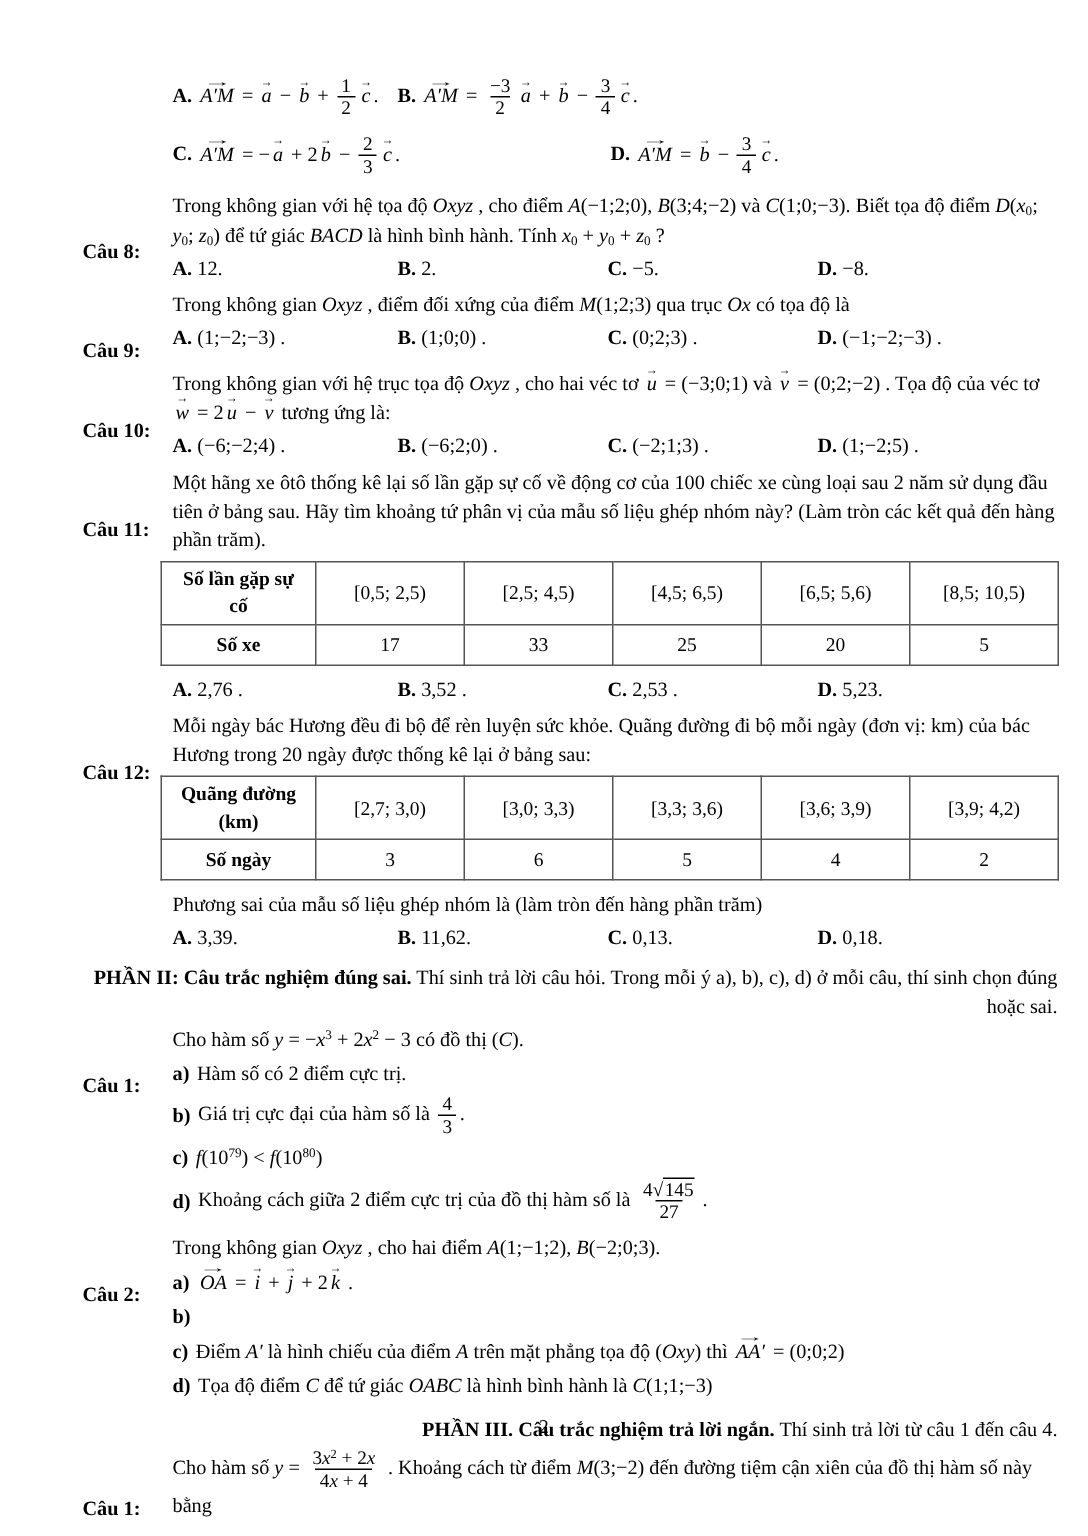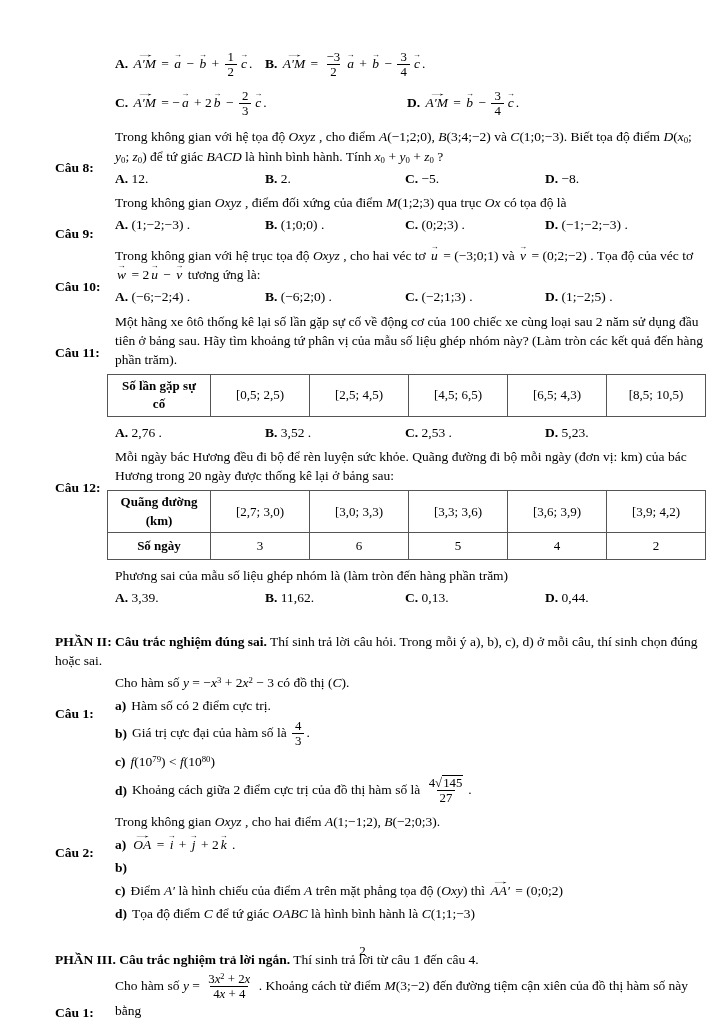--- a/index.html
+++ b/index.html
@@ -29,21 +29,21 @@
   .frac .num{padding:0 3px;text-align:center;}
   .frac .den{border-top:1px solid #000;padding:0 3px;text-align:center;}
 
   .sqrt{white-space:nowrap;}
   .sqrt .sqb{border-top:1px solid #000000;padding:0 1px;}
 
   table.stats{border-collapse:collapse;margin:5px 0 6px -8px;font-size:13px;}
   table.stats td{border:1px solid #555;padding:2px 10px;text-align:center;min-width:78px;height:22px;}
   table.stats td.hd{font-weight:bold;padding:2px 12px;}
 
-  .section{margin:22px 0 3px 0;}
+  .section{margin:5px 0 3px 0;text-align:right;}
   .section b{font-weight:bold;}
 
   .sub{margin:4px 0;display:flex;align-items:center;}
   .sub .ol{margin-right:5px;}
 
   .pageno{position:absolute;bottom:14px;left:0;width:100%;text-align:center;font-size:13px;}
 </style>
 </head>
 <body>
 
@@ -121,22 +121,30 @@
     <div class="q-label">Câu 11:</div>
     <div class="q-body">
       <div class="q-text">Một hãng xe ôtô thống kê lại số lần gặp sự cố về động cơ của 100 chiếc xe cùng loại sau 2 năm sử dụng đầu tiên ở bảng sau. Hãy tìm khoảng tứ phân vị của mẫu số liệu ghép nhóm này? (Làm tròn các kết quả đến hàng phần trăm).</div>
       <table class="stats">
         <tbody>
             <tr>
           <td class="hd">Số lần gặp sự cố</td>
           <td>[0,5; 2,5)</td>
           <td>[2,5; 4,5)</td>
           <td>[4,5; 6,5)</td>
-          <td>[6,5; 4,3)</td>
+          <td>[6,5; 5,6)</td>
           <td>[8,5; 10,5)</td>
+        </tr>
+        <tr>
+          <td class="hd">Số xe</td>
+          <td>17</td>
+          <td>33</td>
+          <td>25</td>
+          <td>20</td>
+          <td>5</td>
         </tr>
       </tbody>
         </table>
       <div class="opts4">
         <div class="opt"><span class="ol">A.</span> <span>2,76 .</span></div>
         <div class="opt"><span class="ol">B.</span> <span>3,52 .</span></div>
         <div class="opt"><span class="ol">C.</span> <span>2,53 .</span></div>
         <div class="opt"><span class="ol">D.</span> <span>5,23.</span></div>
       </div>
     </div>
@@ -164,21 +172,21 @@
           <td>4</td>
           <td>2</td>
         </tr>
       </tbody>
         </table>
       <div class="q-text">Phương sai của mẫu số liệu ghép nhóm là (làm tròn đến hàng phần trăm)</div>
       <div class="opts4">
         <div class="opt"><span class="ol">A.</span> <span>3,39.</span></div>
         <div class="opt"><span class="ol">B.</span> <span>11,62.</span></div>
         <div class="opt"><span class="ol">C.</span> <span>0,13.</span></div>
-        <div class="opt"><span class="ol">D.</span> <span>0,44.</span></div>
+        <div class="opt"><span class="ol">D.</span> <span>0,18.</span></div>
       </div>
     </div>
   </div>
 
   <p class="section"><b>PHẦN II: Câu trắc nghiệm đúng sai.</b><span> Thí sinh trả lời câu hỏi. Trong mỗi ý a), b), c), d) ở mỗi câu, thí sinh chọn đúng hoặc sai.</span></p>
 
   <div class="q">
     <div class="q-label">Câu 1:</div>
     <div class="q-body">
       <div class="q-text">Cho hàm số <span class="mi">y</span> = −<span class="mi">x</span><sup>3</sup> + 2<span class="mi">x</span><sup>2</sup> − 3 có đồ thị (<span class="mi">C</span>).</div>

